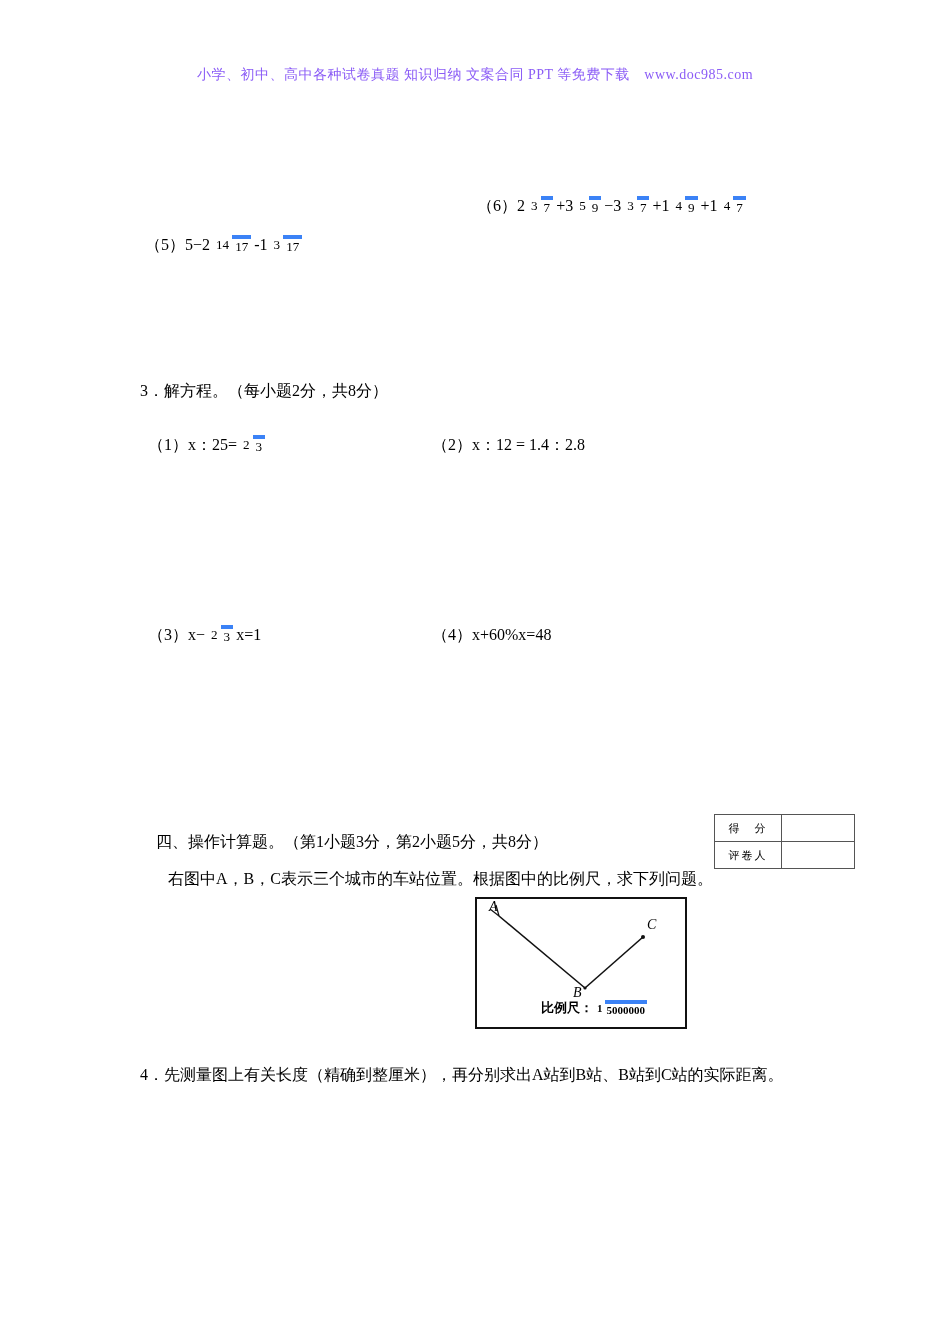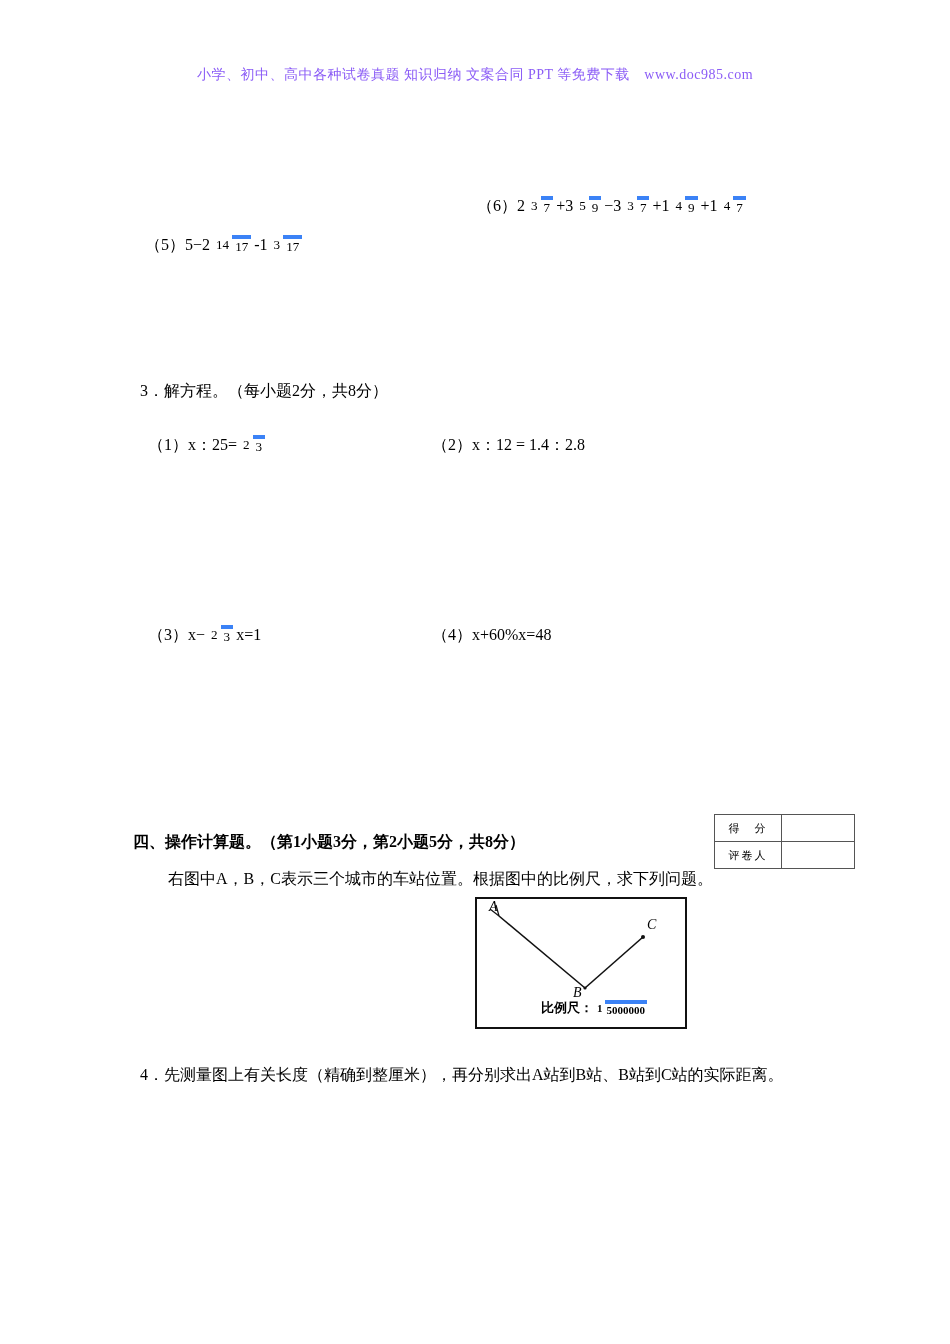--- a/index.html
+++ b/index.html
@@ -63,21 +63,21 @@
     <td class="lbl">得　分</td>
     <td class="val"></td>
   </tr>
   <tr>
     <td class="lbl">评卷人</td>
     <td class="val"></td>
   </tr>
 </tbody>
   </table>
 
-<div class="abs section-title" style="left:133px;top:832px;font-weight:bold;">四、操作计算题。（第1小题3分，第2小题5分，共8分）</div>
+<div class="abs section-title" style="left:156px;top:832px;">四、操作计算题。（第1小题3分，第2小题5分，共8分）</div>
 <div class="abs body-text" style="left:168px;top:869px;">右图中A，B，C表示三个城市的车站位置。根据图中的比例尺，求下列问题。</div>
 
 <div class="abs diagram-box">
   <svg width="208" height="128" viewBox="0 0 208 128">
     <line x1="22" y1="17" x2="108" y2="89" stroke="#111" stroke-width="1.6"></line>
     <line x1="108" y1="89" x2="166" y2="38" stroke="#111" stroke-width="1.6"></line>
     <line x1="22" y1="17" x2="13" y2="10" stroke="#111" stroke-width="1.2"></line>
     <line x1="22" y1="17" x2="19" y2="6" stroke="#111" stroke-width="1.2"></line>
     <circle cx="166" cy="38" r="2" fill="#111"></circle>
     <circle cx="108" cy="89" r="1.6" fill="#111"></circle>

